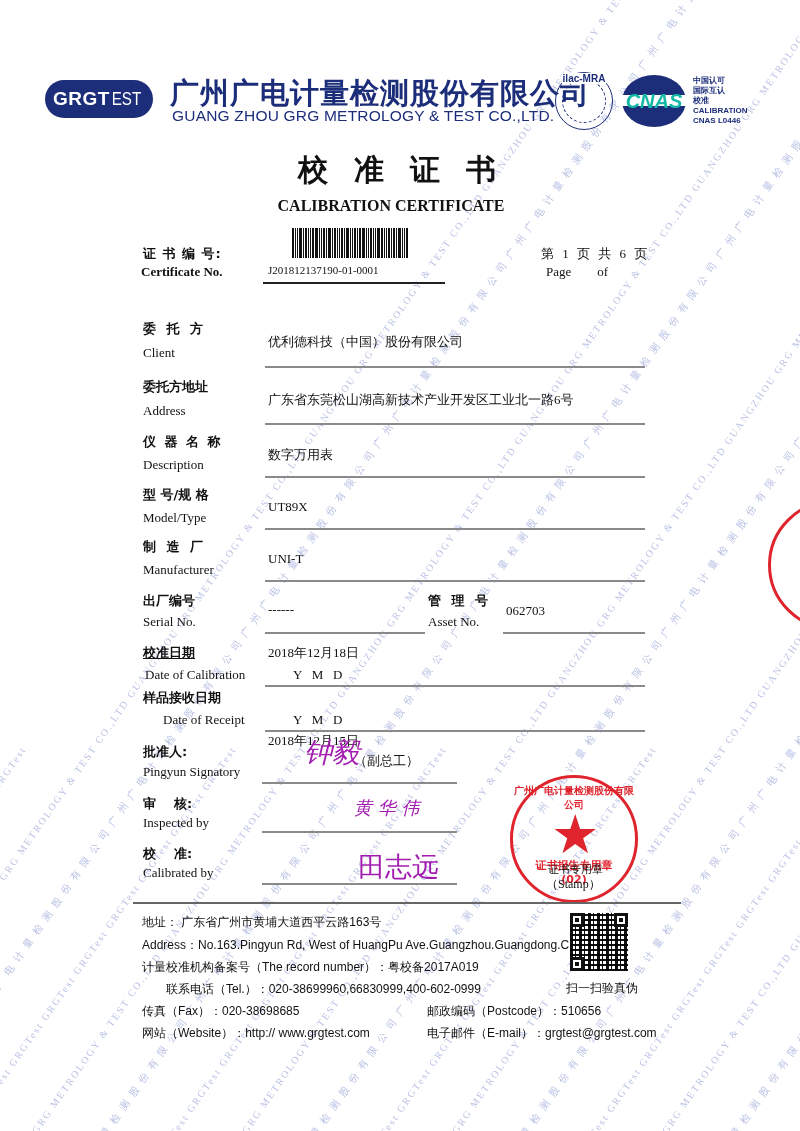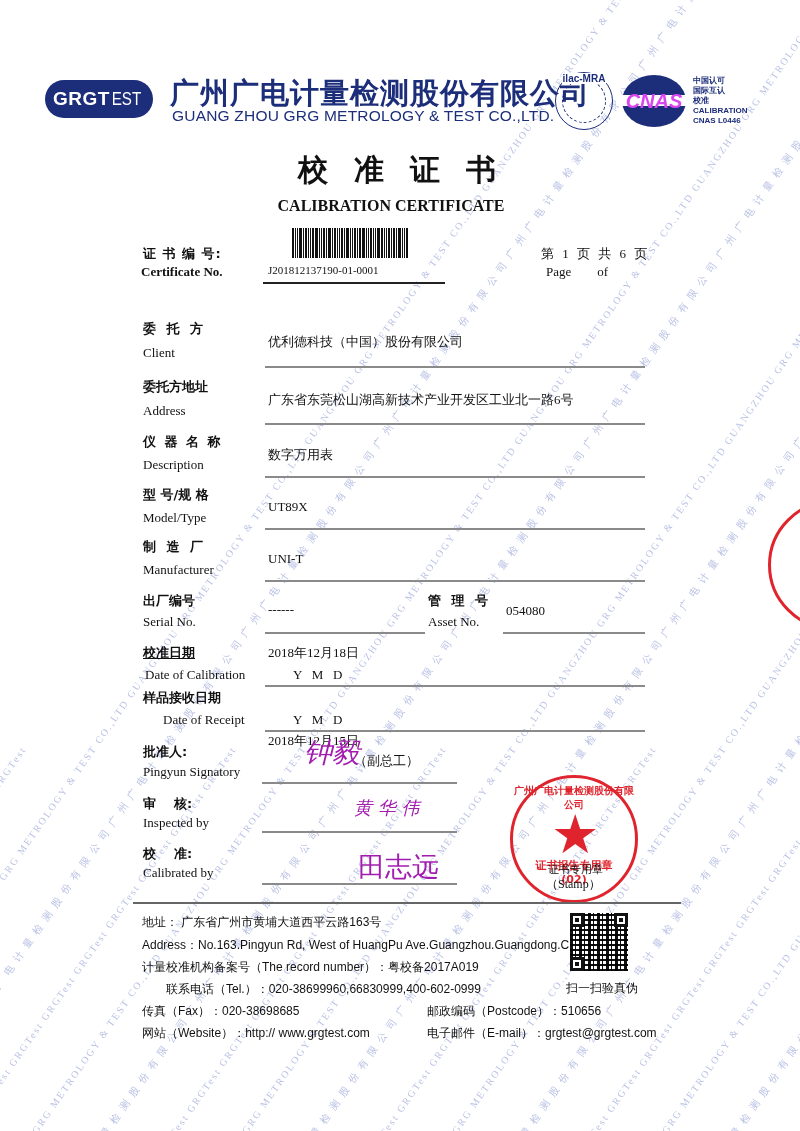--- a/index.html
+++ b/index.html
@@ -87,21 +87,21 @@
   <span class="b">GRGT</span>
     <span class="t">EST</span>
 </div>
 <div class="abs company-cn">广州广电计量检测股份有限公司</div>
 <div class="abs company-en">GUANG  ZHOU GRG METROLOGY &amp; TEST CO.,LTD.</div>
 
 <div class="abs ilac">
   <span>ilac-MRA</span>
 </div>
 <div class="abs cnas">
-  <span style="color:#d946ef;">CNAS</span>
+  <span style="color:#14b8a6;">CNAS</span>
 </div>
 <div class="abs cnas-txt">
   <div>中国认可</div>
   <div>国际互认</div>
   <div>校准</div>
   <div>CALIBRATION</div>
   <div>CNAS L0446</div>
 </div>
 
 <div class="abs title-cn">校准证书</div>
@@ -185,21 +185,21 @@
 <div class="abs lbl-en" style="left:143px; top:562px;">Manufacturer</div>
 <div class="abs value" style="left:268px; top:551px;">UNI-T</div>
 <div class="abs rule" style="left:265px; top:580px; width:380px;"></div>
 
 <div class="abs lbl-cn" style="left:143px; top:592px;">出厂编号</div>
 <div class="abs lbl-en" style="left:143px; top:614px;">Serial No.</div>
 <div class="abs value" style="left:268px; top:602px;">------</div>
 <div class="abs rule" style="left:265px; top:632px; width:160px;"></div>
 <div class="abs lbl-cn" style="left:428px; top:592px; letter-spacing:3px;">管 理 号</div>
 <div class="abs lbl-en" style="left:428px; top:614px;">Asset No.</div>
-<div class="abs value" style="left:506px; top:603px;">054080</div>
+<div class="abs value" style="left:506px; top:603px;">062703</div>
 <div class="abs rule" style="left:503px; top:632px; width:142px;"></div>
 
 <div class="abs lbl-cn" style="left:143px; top:644px;text-decoration:underline;">校准日期</div>
 <div class="abs lbl-en" style="left:145px; top:667px;">Date of Calibration</div>
 <div class="abs value" style="left:268px; top:644px;">2018年12月18日</div>
 <div class="abs value" style="left:293px; top:667px; white-space:pre;">Y   M   D</div>
 <div class="abs rule" style="left:265px; top:685px; width:380px;"></div>
 
 <div class="abs lbl-cn" style="left:143px; top:689px;">样品接收日期</div>
 <div class="abs lbl-en" style="left:145px; top:712px;margin-left:18px;">Date of Receipt</div>

